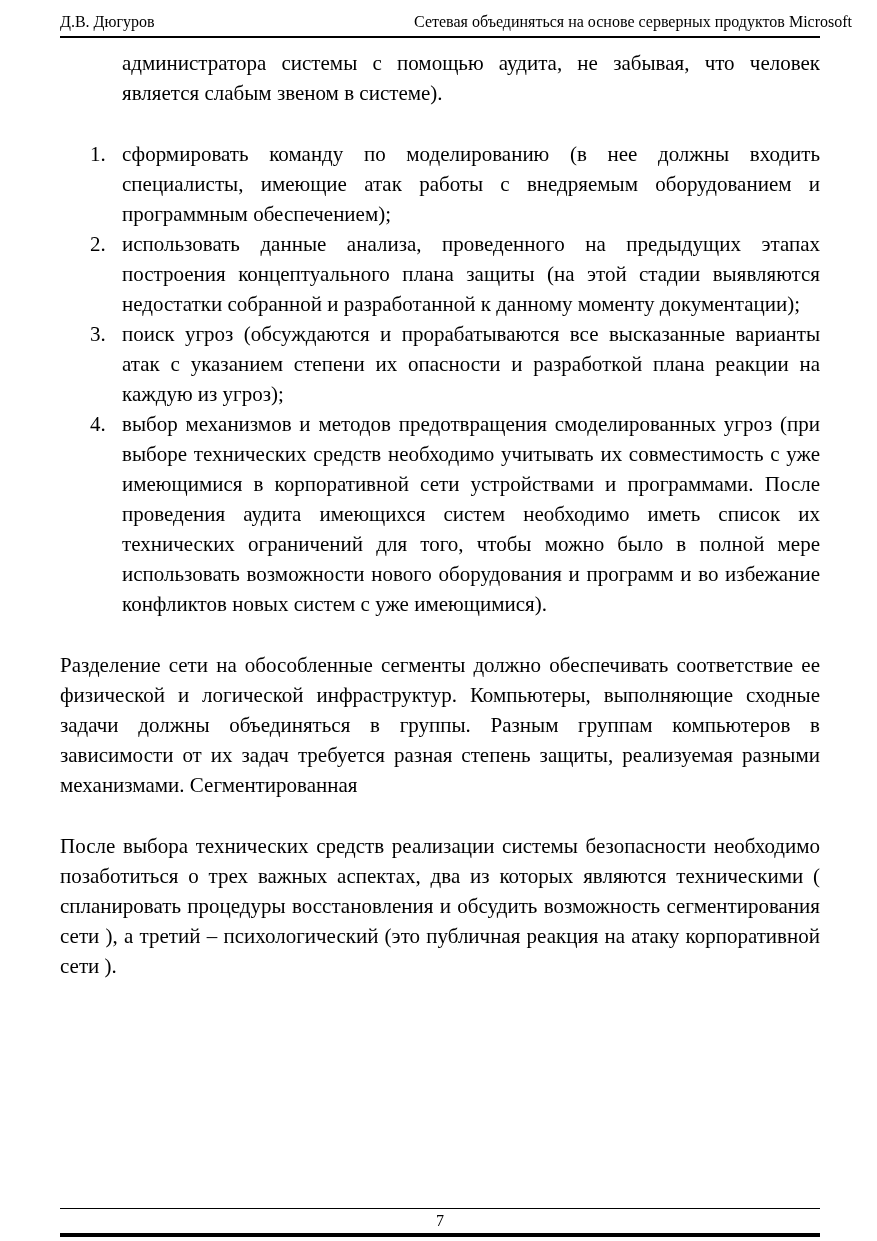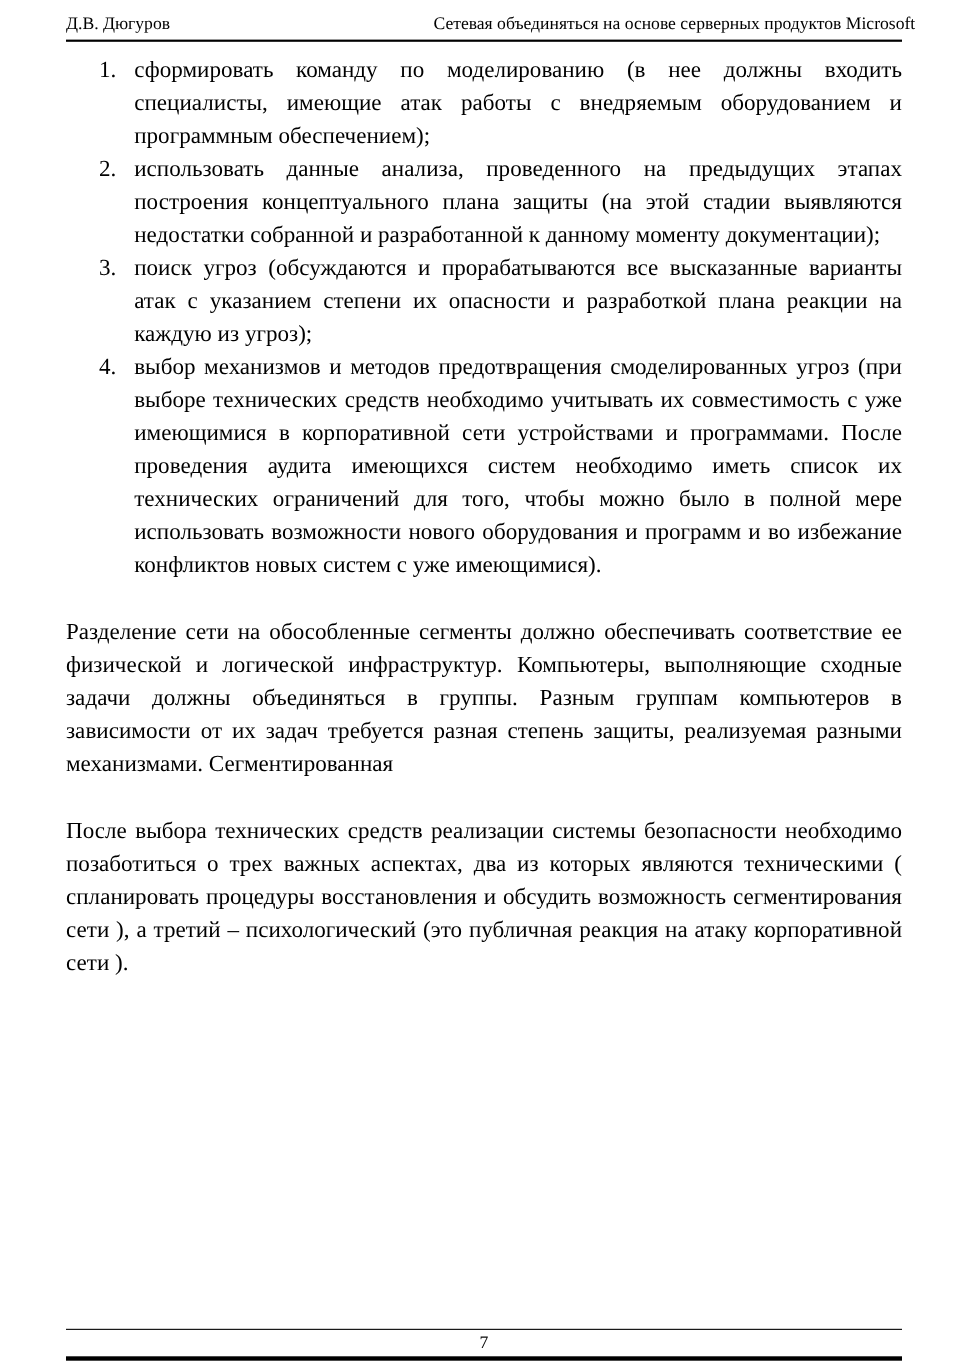--- a/index.html
+++ b/index.html
@@ -14,21 +14,21 @@
     background: #ffffff;
     color: #000000;
     font-family: "Liberation Serif", "DejaVu Serif", serif;
     overflow: hidden;
     box-sizing: border-box;
   }
   .header {
     display: flex;
     justify-content: space-between;
     align-items: flex-end;
-    padding: 12px 45px 4px 60px;
+    padding: 12px 25px 4px 60px;
     font-size: 16px;
     line-height: 20px;
   }
   .header-rule {
     margin: 0 57px 0 60px;
     border-top: 2px solid #000000;
   }
   .content {
     padding: 10px 57px 0 60px;
     font-size: 21px;
@@ -84,20 +84,21 @@
 <div class="page">
 
   <div class="header">
     <span>Д.В. Дюгуров</span>
     <span>Сетевая объединяться на основе серверных продуктов Microsoft</span>
   </div>
   <div class="header-rule"></div>
 
   <div class="content">
 
+    <p class="para block continuation">администратора системы с помощью аудита, не забывая, что человек является слабым звеном в системе).</p>
 
 
     <div class="numbered-list block">
       <div class="list-item">
         <span class="list-num">1.</span>
         <span class="list-text">сформировать команду по моделированию (в нее должны входить специалисты, имеющие атак работы с внедряемым оборудованием и программным обеспечением);</span>
       </div>
       <div class="list-item">
         <span class="list-num">2.</span>
         <span class="list-text">использовать данные анализа, проведенного на предыдущих этапах построения концептуального плана защиты (на этой стадии выявляются недостатки собранной и разработанной к данному моменту документации);</span>

